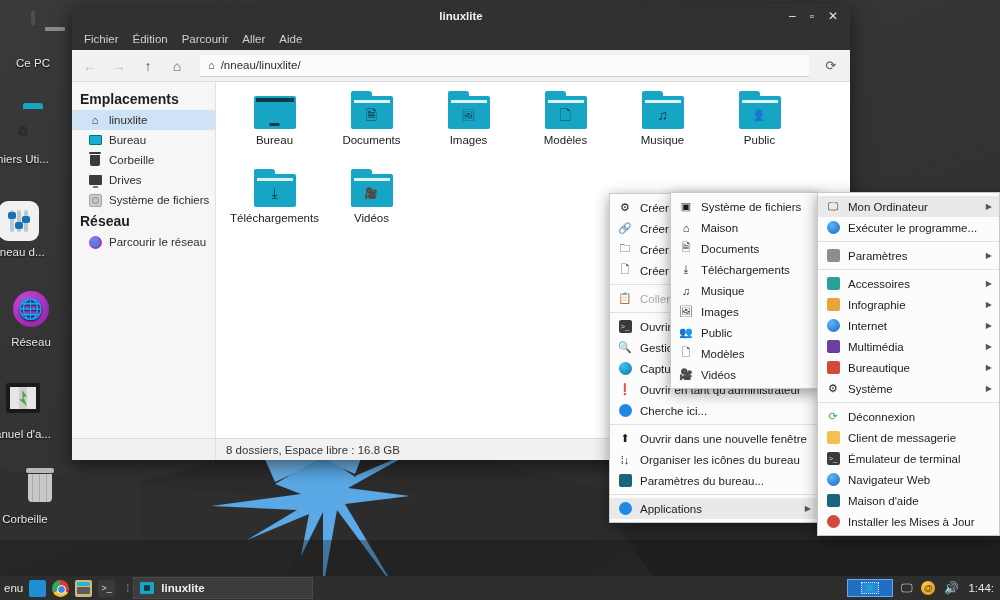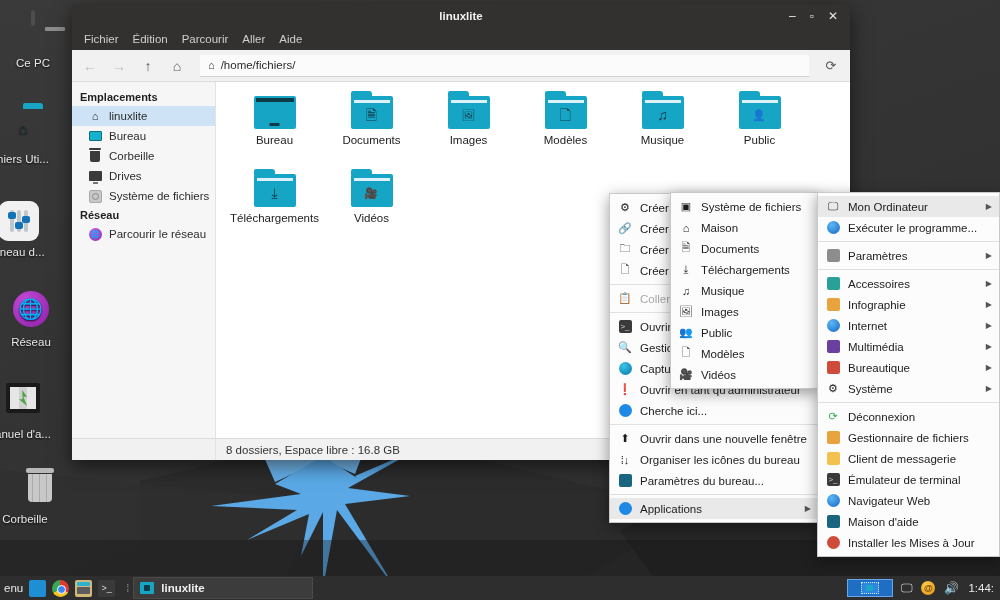--- a/index.html
+++ b/index.html
@@ -204,21 +204,21 @@
   }
   .pathbar .hm { font-size: 11px; color:#3c3c3c; }
   .reload { width: 22px; text-align:center; color:#55595c; font-size: 13px; }
 
   .fm-body { flex: 1; display: flex; min-height: 0; background:#fff; }
   .sidebar {
     width: 144px; background: #f6f6f6; border-right: 1px solid #e2e2e2;
     padding-top: 6px; font-size: 11.5px; color: #2c2c2c;
   }
   .side-head {
-    font-weight: bold; padding: 3px 0 3px 8px; font-size: 11px; color:#1f1f1f;
+    font-weight: bold; padding: 3px 0 3px 8px; font-size: 14px; color:#1f1f1f;
   }
   .side-item {
     display: flex; align-items: center; gap: 7px;
     padding: 2px 0 2px 16px; height: 20px;
   }
   .side-item.sel { background: #cfe3f7; }
   .si-ic { width: 14px; height: 14px; display:flex; align-items:center; justify-content:center; font-size: 11px; }
   .sq-mon { width: 13px; height: 10px; background:#3b3b3b; border-radius:1px; position:relative;}
   .sq-mon:after{content:"";position:absolute;left:4px;bottom:-3px;width:5px;height:2px;background:#777;}
   .sq-cyan { width: 13px; height: 10px; background:#16b0cf; border:1px solid #0a6e85; border-radius:1px;}
@@ -423,21 +423,21 @@
       <span>Aide</span>
     </div>
 
     <div class="toolbar">
       <div class="tb-btn dim">←</div>
       <div class="tb-btn dim">→</div>
       <div class="tb-btn">↑</div>
       <div class="tb-btn">⌂</div>
       <div class="pathbar">
         <span class="hm">⌂</span>
-        <span>/home/fichiers/</span>
+        <span>/nneau/linuxlite/</span>
       </div>
       <div class="reload">⟳</div>
     </div>
 
     <div class="fm-body">
       <div class="sidebar">
         <div class="side-head">Emplacements</div>
         <div class="side-item sel">
           <span class="si-ic">⌂</span>
           <span>linuxlite</span>
@@ -719,26 +719,20 @@
       <span>Système</span>
       <span class="arrow">▶</span>
     </div>
     <div class="msep"></div>
     <div class="mi">
       <span class="mic" style="color:#2ea84f;">⟳</span>
       <span>Déconnexion</span>
     </div>
     <div class="mi">
       <span class="mic">
-          <span class="ci ci-orange"></span>
-        </span>
-      <span>Gestionnaire de fichiers</span>
-    </div>
-    <div class="mi">
-      <span class="mic">
           <span class="ci ci-yellow"></span>
         </span>
       <span>Client de messagerie</span>
     </div>
     <div class="mi">
       <span class="mic">
           <span class="ci ci-term">&gt;_</span>
         </span>
       <span>Émulateur de terminal</span>
     </div>

